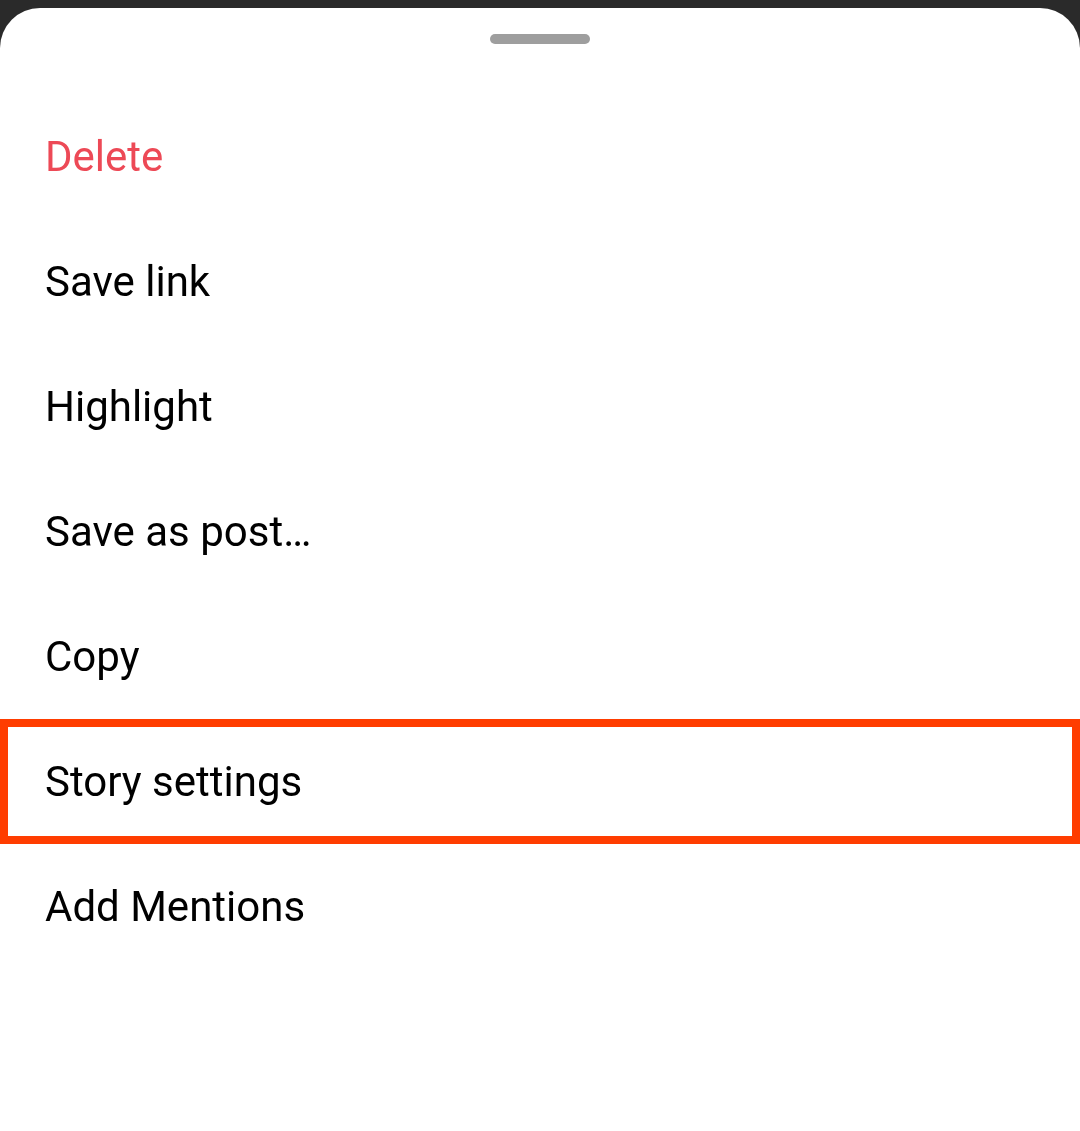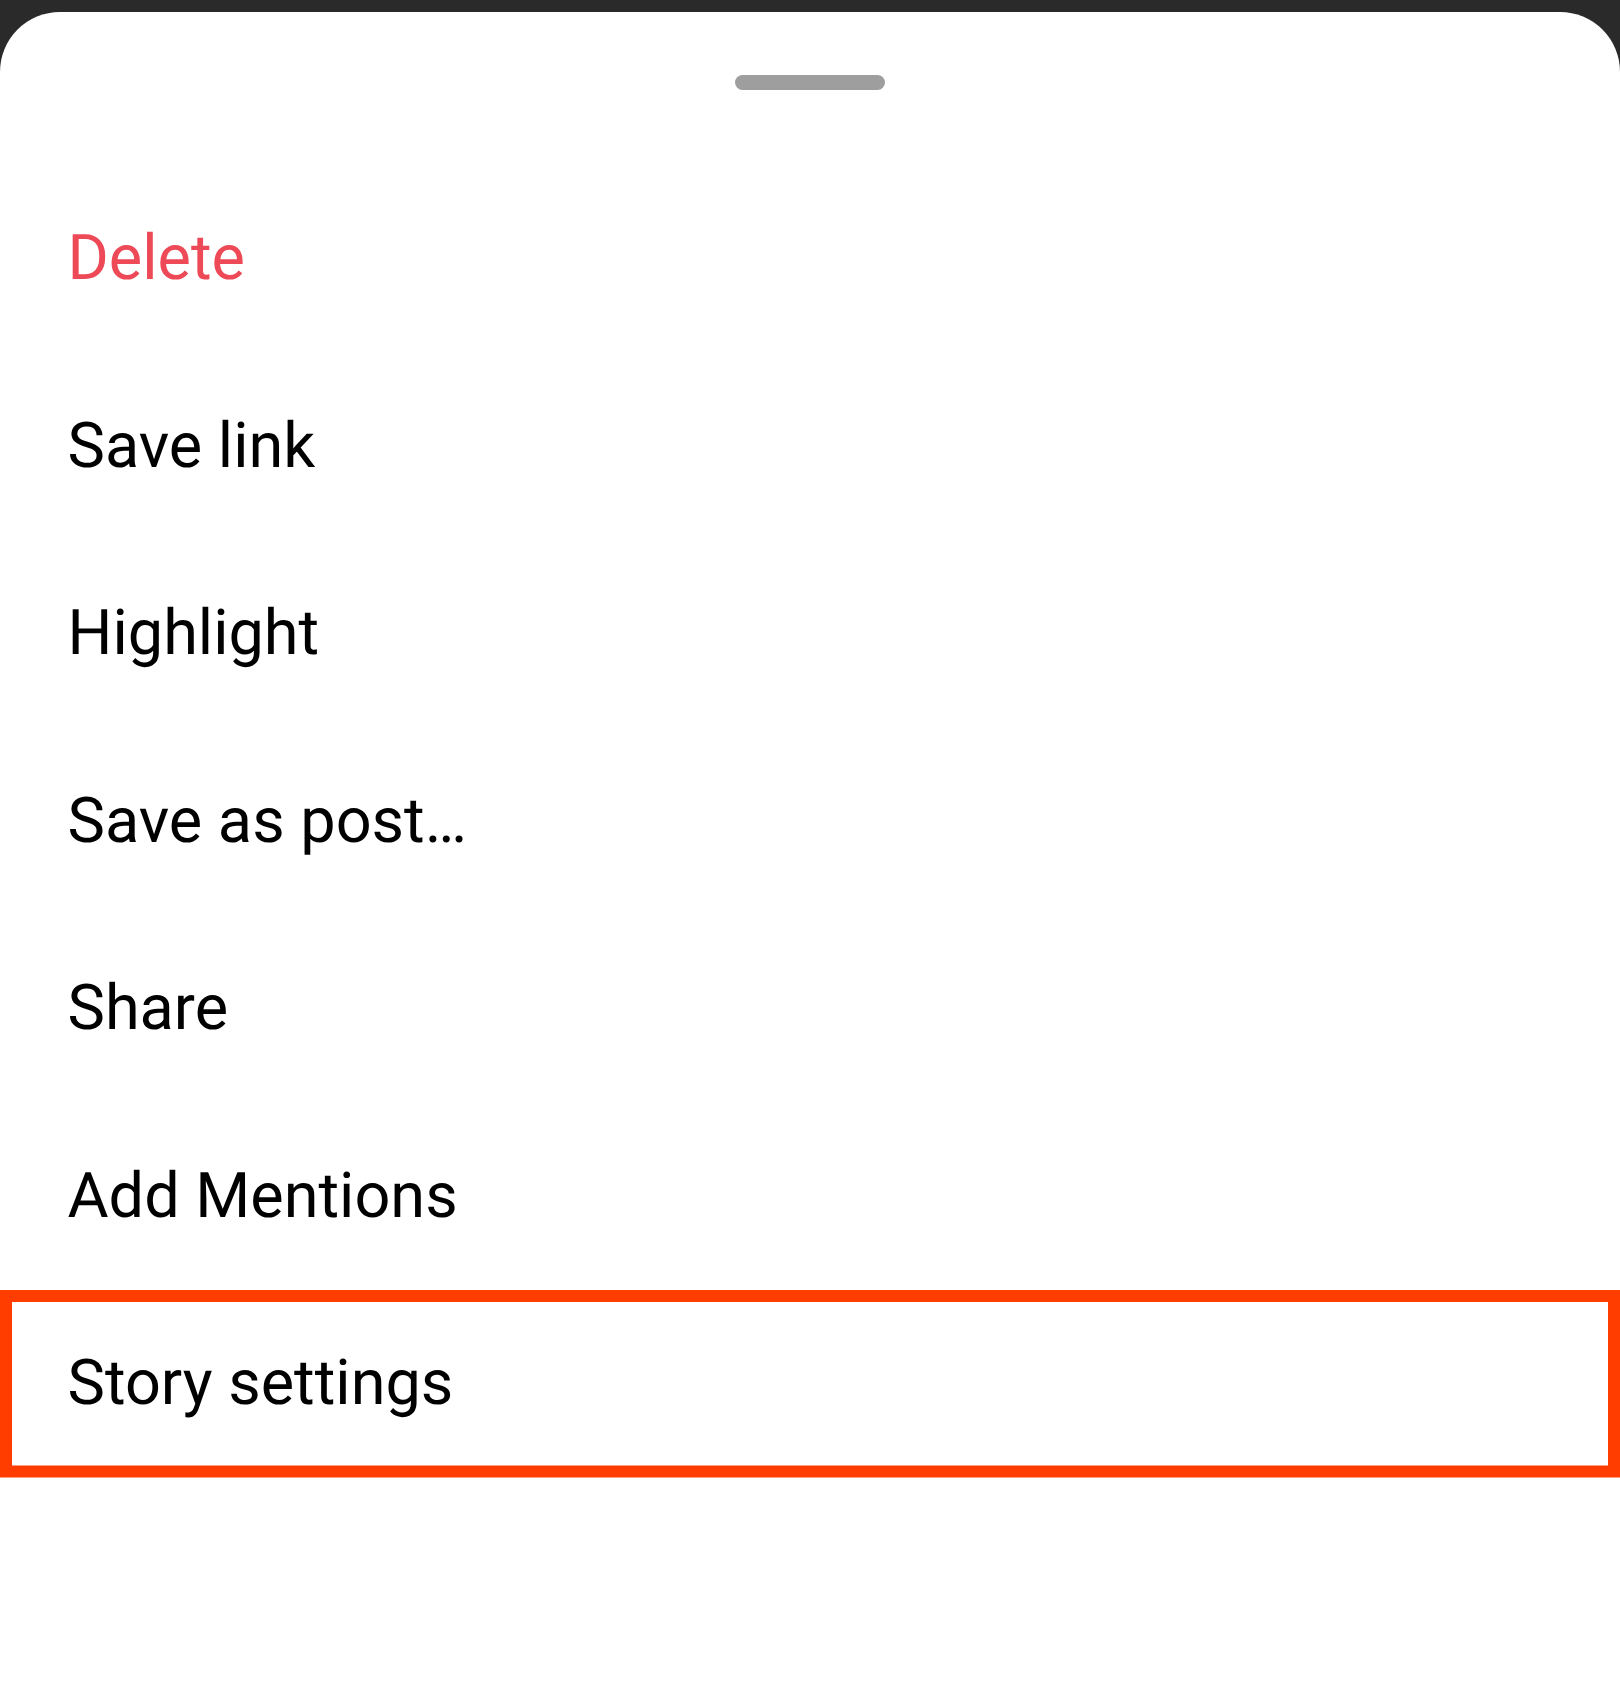--- a/index.html
+++ b/index.html
@@ -17,21 +17,21 @@
     }
     .sheet {
       position: absolute;
       top: 8px;
       left: 0;
       right: 0;
       bottom: 0;
       background: #ffffff;
       border-top-left-radius: 40px;
       border-top-right-radius: 40px;
-      padding-top: 42px;
+      padding-top: 26px;
     }
     .drag-handle {
       width: 100px;
       height: 10px;
       background: #9e9e9e;
       border-radius: 5px;
       margin: 0 auto 50px auto;
     }
     .menu-list {
       display: flex;
@@ -60,17 +60,17 @@
 </head>
 <body>
 
 <div class="sheet">
   <div class="drag-handle"></div>
   <div class="menu-list">
     <button class="menu-item destructive">Delete</button>
     <button class="menu-item">Save link</button>
     <button class="menu-item">Highlight</button>
     <button class="menu-item">Save as post…</button>
-    <button class="menu-item">Share</button>
+    <button class="menu-item">Copy</button>
+    <button class="menu-item highlight-box">Story settings</button>
     <button class="menu-item">Add Mentions</button>
-    <button class="menu-item highlight-box">Story settings</button>
   </div>
 </div>
 
 </body></html>

